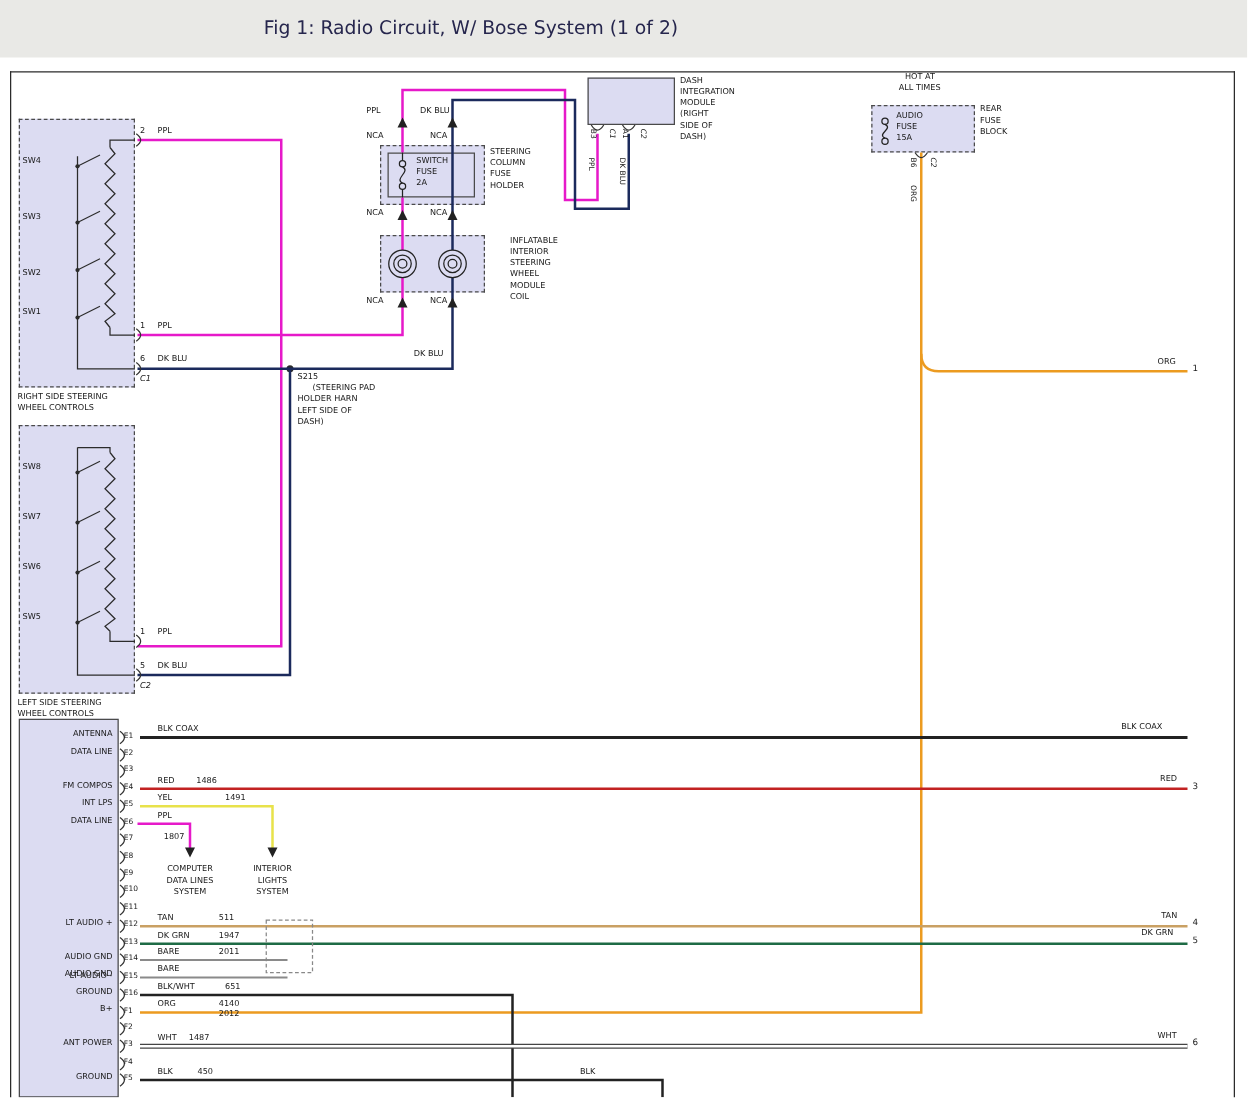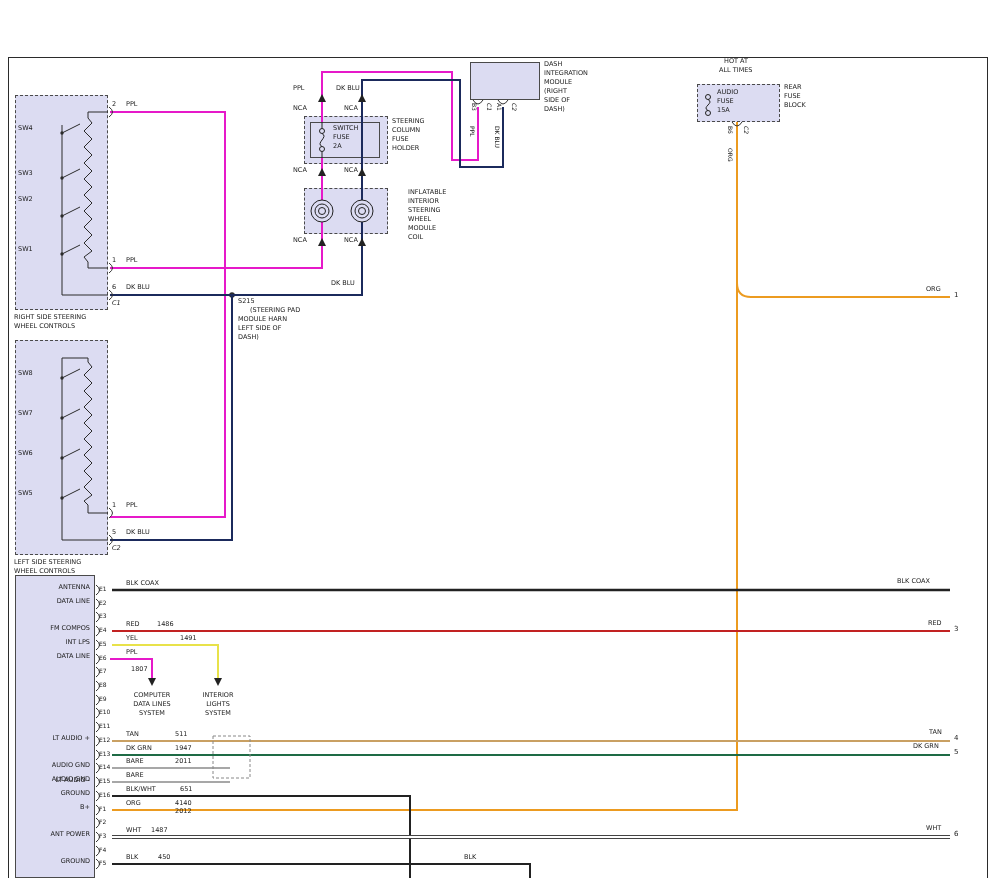--- a/index.html
+++ b/index.html
@@ -18,20 +18,23 @@
   .rowlab{position:absolute;left:16px;width:74px;text-align:right;font-size:6.5px;line-height:8px;z-index:6;}
   .pinlab{position:absolute;left:99px;font-size:6px;line-height:7px;z-index:6;}
   .num{position:absolute;font-size:7px;line-height:8px;z-index:6;}
   .ctr{text-align:center;width:74px;}
 </style>
 </head>
 <body>
 
 <div id="stage">
 
+  <div class="hdr">
+    <div class="title">Fig 1: Radio Circuit, W/ Bose System (1 of 2)</div>
+  </div>
 
   <div class="border-frame"></div>
 
   <div class="box dbox" style="left:15px;top:95px;width:93px;height:215px;"></div>
   <div class="box dbox" style="left:15px;top:340px;width:93px;height:215px;"></div>
   <div class="box" style="left:15px;top:575px;width:80px;height:303px;"></div>
   <div class="box dbox" style="left:304px;top:116px;width:84px;height:48px;"></div>
   <div class="box" style="left:310px;top:122px;width:70px;height:36px;"></div>
   <div class="box dbox" style="left:304px;top:188px;width:84px;height:46px;"></div>
   <div class="box" style="left:470px;top:62px;width:70px;height:38px;"></div>
@@ -163,21 +166,21 @@
       <circle cx="322" cy="211" r="7"></circle>
       <circle cx="322" cy="211" r="3.5"></circle>
       <circle cx="362" cy="211" r="11"></circle>
       <circle cx="362" cy="211" r="7"></circle>
       <circle cx="362" cy="211" r="3.5"></circle>
     </g>
   </svg>
 
   <div class="lbl" style="left:18px;top:124px;">SW4</div>
   <div class="lbl" style="left:18px;top:169px;">SW3</div>
-  <div class="lbl" style="left:18px;top:195px;">SW2</div>
+  <div class="lbl" style="left:18px;top:214px;">SW2</div>
   <div class="lbl" style="left:18px;top:245px;">SW1</div>
   <div class="lbl" style="left:112px;top:100px;">2</div>
   <div class="lbl" style="left:126px;top:100px;">PPL</div>
   <div class="lbl" style="left:112px;top:256px;">1</div>
   <div class="lbl" style="left:126px;top:256px;">PPL</div>
   <div class="lbl" style="left:112px;top:283px;">6</div>
   <div class="lbl" style="left:126px;top:283px;">DK BLU</div>
   <div class="lbl it" style="left:112px;top:299px;">C1</div>
   <div class="lbl" style="left:14px;top:313px;">RIGHT SIDE STEERING</div>
   <div class="lbl" style="left:14px;top:322px;">WHEEL CONTROLS</div>
@@ -189,21 +192,21 @@
   <div class="lbl" style="left:112px;top:501px;">1</div>
   <div class="lbl" style="left:126px;top:501px;">PPL</div>
   <div class="lbl" style="left:112px;top:528px;">5</div>
   <div class="lbl" style="left:126px;top:528px;">DK BLU</div>
   <div class="lbl it" style="left:112px;top:544px;">C2</div>
   <div class="lbl" style="left:14px;top:558px;">LEFT SIDE STEERING</div>
   <div class="lbl" style="left:14px;top:567px;">WHEEL CONTROLS</div>
 
   <div class="lbl" style="left:238px;top:297px;">S215</div>
   <div class="lbl" style="left:238px;top:306px;padding-left:12px;">(STEERING PAD</div>
-  <div class="lbl" style="left:238px;top:315px;">MODULE HARN</div>
+  <div class="lbl" style="left:238px;top:315px;">HOLDER HARN</div>
   <div class="lbl" style="left:238px;top:324px;">LEFT SIDE OF</div>
   <div class="lbl" style="left:238px;top:333px;">DASH)</div>
 
   <div class="lbl" style="left:293px;top:84px;">PPL</div>
   <div class="lbl" style="left:336px;top:84px;">DK BLU</div>
   <div class="lbl" style="left:293px;top:104px;">NCA</div>
   <div class="lbl" style="left:344px;top:104px;">NCA</div>
   <div class="lbl" style="left:293px;top:166px;">NCA</div>
   <div class="lbl" style="left:344px;top:166px;">NCA</div>
   <div class="lbl" style="left:293px;top:236px;">NCA</div>

